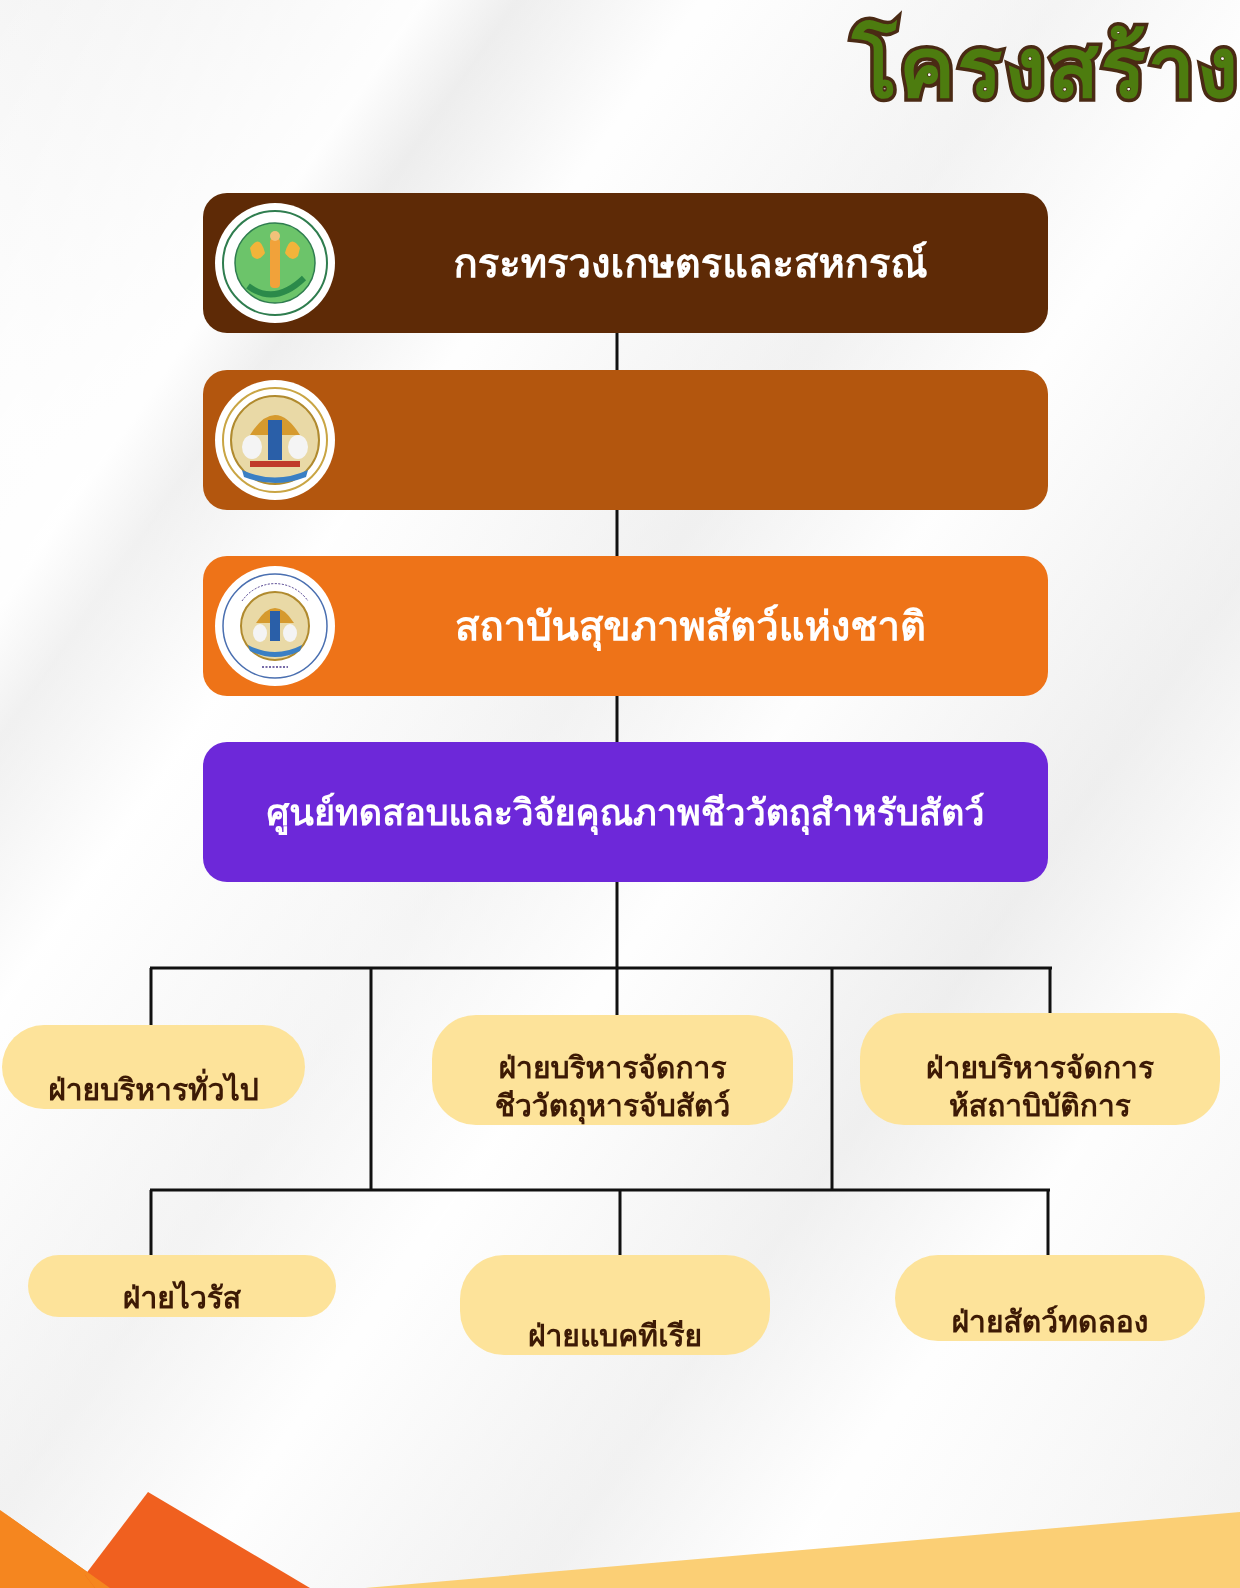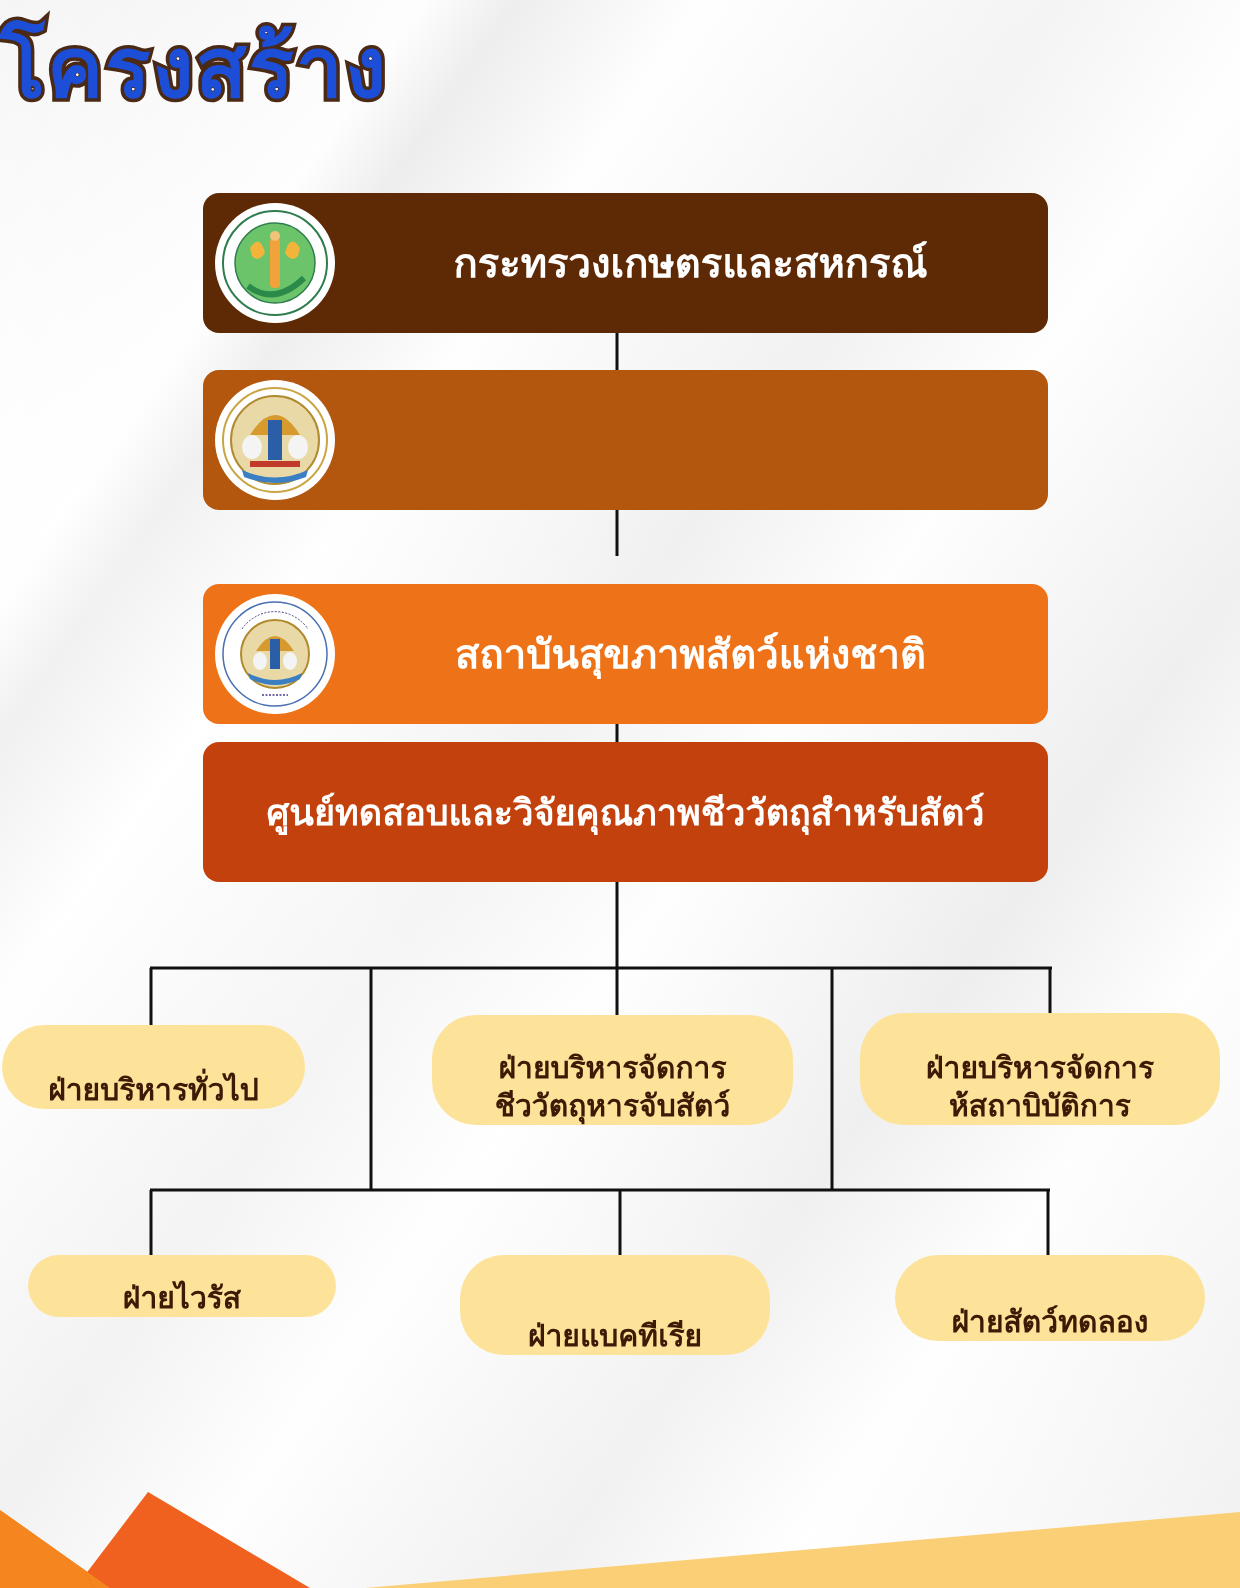--- a/index.html
+++ b/index.html
@@ -11,32 +11,32 @@
   }
   .bg {
     position: absolute; inset: 0;
     background:
       linear-gradient(125deg, rgba(255,255,255,0) 0%, rgba(255,255,255,0.9) 18%, rgba(235,235,235,0.6) 22%, rgba(255,255,255,0.95) 30%, rgba(240,240,240,0.5) 45%, rgba(255,255,255,0.9) 55%, rgba(236,236,236,0.6) 70%, rgba(255,255,255,0.9) 80%, rgba(238,238,238,0.5) 100%),
       linear-gradient(55deg, #f2f2f2 0%, #fbfbfb 35%, #f0f0f0 60%, #fafafa 100%);
   }
   .decor { position: absolute; left: 0; bottom: 0; width: 1240px; height: 148px; }
 
   .title {
-    position: absolute; top: 18px; left: 0; width: 1240px; text-align: left;
+    position: absolute; top: 18px; left: 0; width: 1240px; text-align: right;
     font-family: "DejaVu Sans", sans-serif; font-weight: bold; font-size: 84px;
-    color: #1d4ed8; letter-spacing: 2px; line-height: 100px;
+    color: #4d7c0f; letter-spacing: 2px; line-height: 100px;
     -webkit-text-stroke: 7px #4a2a14; paint-order: stroke fill;
     text-shadow: 0 0 0 #4a2a14;
   }
 
   .lines { position: absolute; left: 0; top: 0; width: 1240px; height: 1588px; }
 
   .lvl {
     position: absolute; left: 203px; width: 845px; height: 140px;
-    border-radius: 16px; display: flex; align-items: center;
+    border-radius: 24px; display: flex; align-items: center;
   }
   .lvl .logo {
     position: absolute; left: 12px; top: 10px; width: 120px; height: 120px;
     border-radius: 50%; background: #ffffff; display: flex; align-items: center; justify-content: center;
   }
   .lvl .logo svg { width: 110px; height: 110px; }
   .lvl .label {
     position: absolute; left: 140px; right: 10px; top: 0; bottom: 0;
     display: flex; align-items: center; justify-content: center;
     color: #ffffff; font-weight: bold; font-size: 40px; white-space: nowrap;
@@ -103,38 +103,38 @@
       <path d="M30 50 Q55 10 80 50 Z" fill="#d69a2e"></path>
       <rect x="48" y="35" width="14" height="40" fill="#2a5fa8"></rect>
       <ellipse cx="32" cy="62" rx="10" ry="12" fill="#f4f4f4"></ellipse>
       <ellipse cx="78" cy="62" rx="10" ry="12" fill="#f4f4f4"></ellipse>
       <rect x="30" y="76" width="50" height="6" fill="#c0392b"></rect>
       <path d="M22 85 Q55 100 88 85 L86 92 Q55 104 24 92 Z" fill="#3a7fc4"></path>
     </svg>
   </div>
 </div>
 
-<div class="lvl" style="top:556px;background:#ee7318;margin-top:28px;">
+<div class="lvl" style="top:556px;background:#ee7318;">
   <div class="logo">
     <svg viewBox="0 0 110 110">
       <circle cx="55" cy="55" r="52" fill="#fff" stroke="#4a6fb0" stroke-width="1.5"></circle>
       <circle cx="55" cy="55" r="34" fill="#e9d9a6" stroke="#b08a2e" stroke-width="2"></circle>
       <path d="M36 52 Q55 22 74 52 Z" fill="#d69a2e"></path>
       <rect x="50" y="40" width="10" height="30" fill="#2a5fa8"></rect>
       <ellipse cx="40" cy="62" rx="7" ry="9" fill="#f4f4f4"></ellipse>
       <ellipse cx="70" cy="62" rx="7" ry="9" fill="#f4f4f4"></ellipse>
       <path d="M28 74 Q55 88 82 74 L80 80 Q55 92 30 80 Z" fill="#3a7fc4"></path>
       <path d="M22 30 A40 40 0 0 1 88 30" stroke="#4a3a8a" stroke-width="1" fill="none" stroke-dasharray="2 1.5"></path>
       <path d="M42 96 L68 96" stroke="#4a3a8a" stroke-width="1.5" stroke-dasharray="2 1.5"></path>
     </svg>
   </div>
   <div class="label">สถาบันสุขภาพสัตว์แห่งชาติ</div>
 </div>
 
-<div class="lvl nologo" style="top:742px;background:#c2410c;">
+<div class="lvl nologo" style="top:742px;background:#6d28d9;">
   <div class="label">ศูนย์ทดสอบและวิจัยคุณภาพชีววัตถุสำหรับสัตว์</div>
 </div>
 
 <div class="pill" style="left:2px;top:1025px;width:303px;height:84px;">
   <span>ฝ่ายบริหารทั่วไป</span>
 </div>
 <div class="pill" style="left:432px;top:1015px;width:361px;height:110px;">
   <span>ฝ่ายบริหารจัดการ</span>
   <span>ชีววัตถุหารจับสัตว์</span>
 </div>

